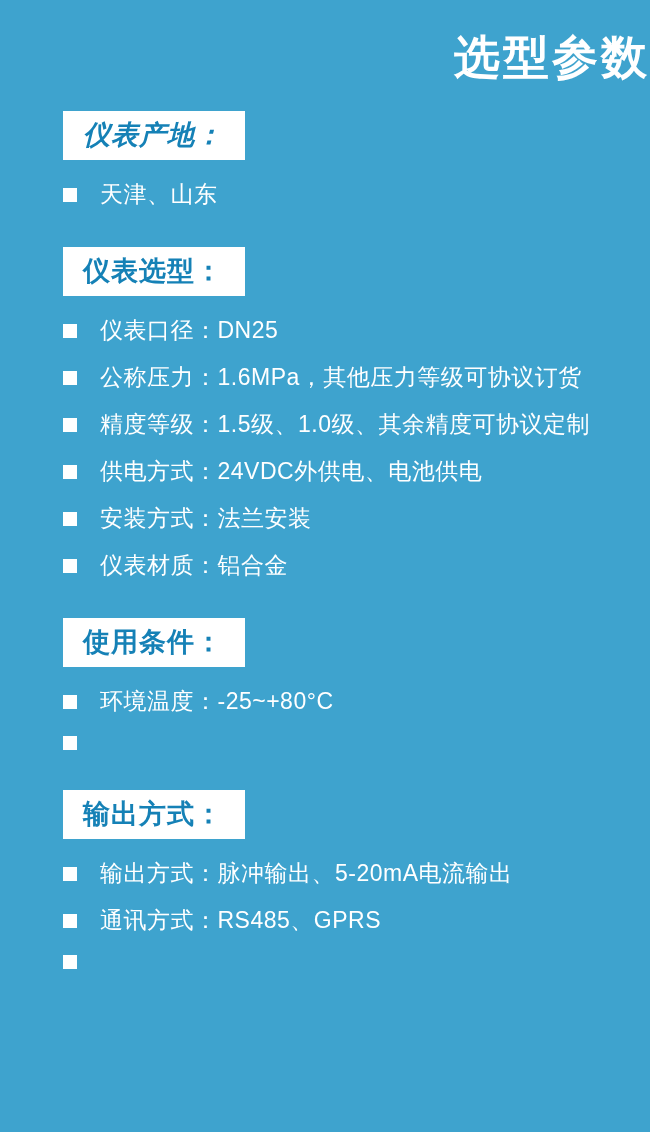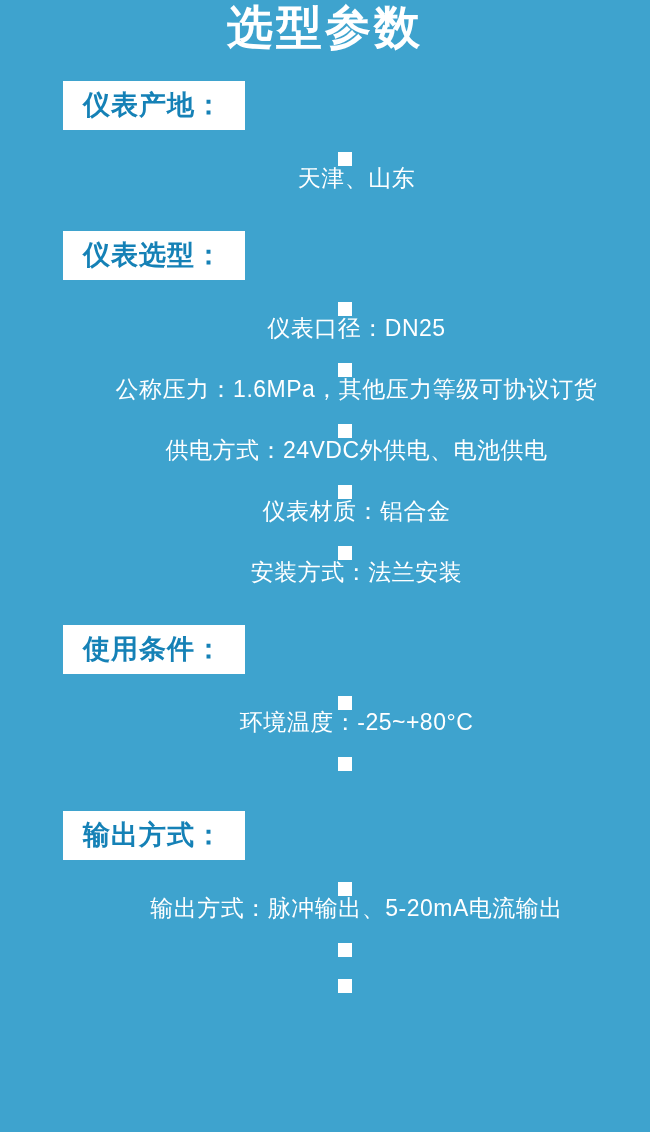--- a/index.html
+++ b/index.html
@@ -6,44 +6,44 @@
   .page {
     position: relative;
     width: 650px;
     height: 1132px;
     background: #3ea3ce;
     overflow: hidden;
     font-family: "Liberation Sans", "DejaVu Sans", sans-serif;
   }
   .title {
     margin: 0;
-    text-align: center;
+    padding-top: 30px;
+    text-align: right;
     font-size: 46px;
     font-weight: 600;
     letter-spacing: 3px;
     color: #ffffff;
     line-height: 1.2;
   }
   .heading-box {
     display: inline-block;
     margin: 40px 0 0 63px;
     background: #ffffff;
     color: #1581b6;
     font-size: 27px;
     font-weight: 600;
     line-height: 1;
     letter-spacing: 1px;
     padding: 11px 22px 11px 20px;
   }
-  .heading-box.first { margin-top: 26px; }
+  .heading-box.first { margin-top: 26px; font-style: italic; }
   .row {
     display: flex;
     align-items: center;
     margin: 22px 0 0 63px;
-    flex-direction: column;
   }
   .bullet {
     flex: none;
     width: 14px;
     height: 14px;
     background: #ffffff;
     margin-right: 23px;
   }
   .item-text {
     color: #ffffff;
@@ -72,47 +72,52 @@
   <div class="row">
     <span class="bullet"></span>
     <span class="item-text">仪表口径：DN25</span>
   </div>
   <div class="row">
     <span class="bullet"></span>
     <span class="item-text">公称压力：1.6MPa，其他压力等级可协议订货</span>
   </div>
   <div class="row">
     <span class="bullet"></span>
+    <span class="item-text">精度等级：1.5级、1.0级、其余精度可协议定制</span>
+  </div>
+  <div class="row">
+    <span class="bullet"></span>
     <span class="item-text">供电方式：24VDC外供电、电池供电</span>
   </div>
   <div class="row">
     <span class="bullet"></span>
-    <span class="item-text">仪表材质：铝合金</span>
+    <span class="item-text">安装方式：法兰安装</span>
   </div>
   <div class="row">
     <span class="bullet"></span>
-    <span class="item-text">安装方式：法兰安装</span>
+    <span class="item-text">仪表材质：铝合金</span>
   </div>
 
   
   <div class="heading-box">使用条件：</div>
   <div class="row">
     <span class="bullet"></span>
     <span class="item-text">环境温度：-25~+80°C</span>
   </div>
   <div class="row">
     <span class="bullet"></span>
   </div>
 
   
   <div class="heading-box">输出方式：</div>
   <div class="row">
     <span class="bullet"></span>
     <span class="item-text">输出方式：脉冲输出、5-20mA电流输出</span>
   </div>
   <div class="row">
     <span class="bullet"></span>
+    <span class="item-text">通讯方式：RS485、GPRS</span>
   </div>
   <div class="row">
     <span class="bullet"></span>
   </div>
 
 </div>
 
 </body></html>

